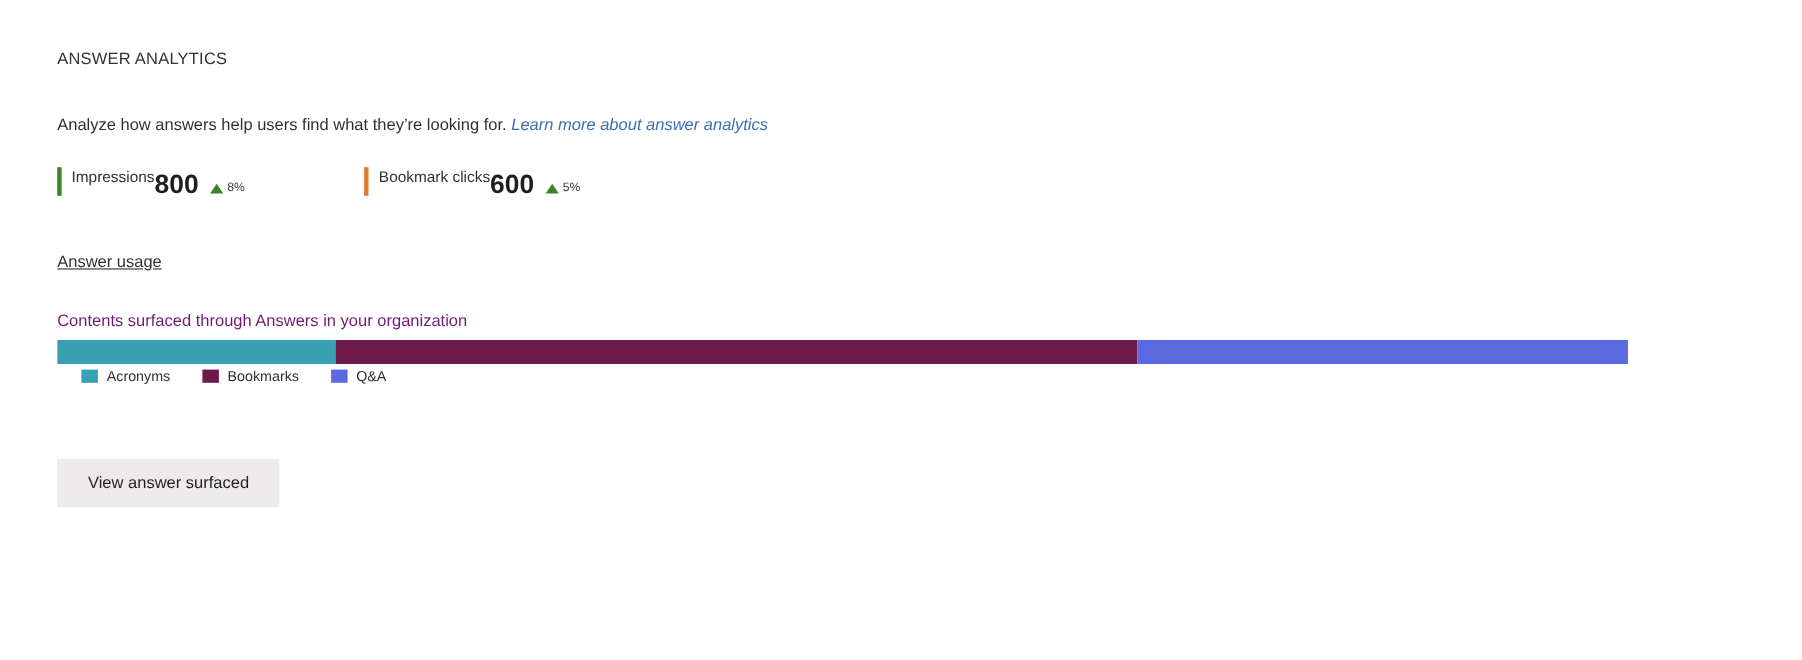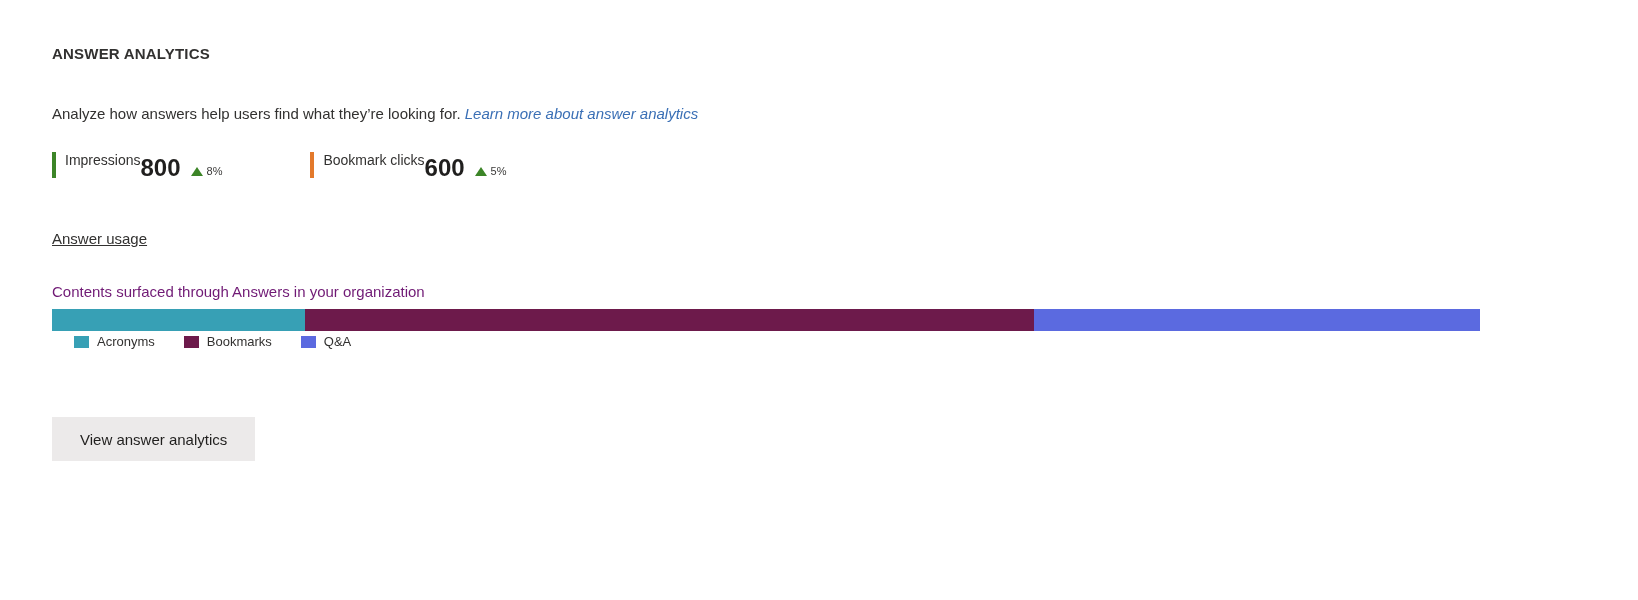--- a/index.html
+++ b/index.html
@@ -16,21 +16,21 @@
     position: relative;
   }
   .page {
     position: absolute;
     left: 52px;
     top: 0;
     width: 1540px;
   }
   .section-title {
     font-size: 15px;
-    font-weight: bold;
+    font-weight: normal;
     color: #323130;
     letter-spacing: 0.2px;
     margin-top: 45px;
   }
   .intro {
     font-size: 15px;
     color: #323130;
     margin-top: 42px;
     line-height: 20px;
   }
@@ -41,21 +41,21 @@
   }
   .kpi-row {
     display: flex;
     margin-top: 28px;
   }
   .kpi {
     display: flex;
     padding-right: 0;
   }
   .kpi + .kpi {
-    margin-left: 48px;
+    margin-left: 69px;
     padding-left: 40px;
   }
   .kpi-accent {
     width: 4px;
     min-width: 4px;
     margin-right: 9px;
     border-radius: 0;
   }
   .kpi-body {
     display: flex;
@@ -223,16 +223,16 @@
       <span class="legend-swatch" style="background:#6d1a4b;"></span>
       <span class="legend-text">Bookmarks</span>
     </div>
     <div class="legend-item">
       <span class="legend-swatch" style="background:#5b6ae0;"></span>
       <span class="legend-text">Q&amp;A</span>
     </div>
   </div>
 
   <div class="btn-row">
-    <button class="btn" type="button">View answer analytics</button>
+    <button class="btn" type="button">View answer surfaced</button>
   </div>
 
 </div>
 
 </body></html>

